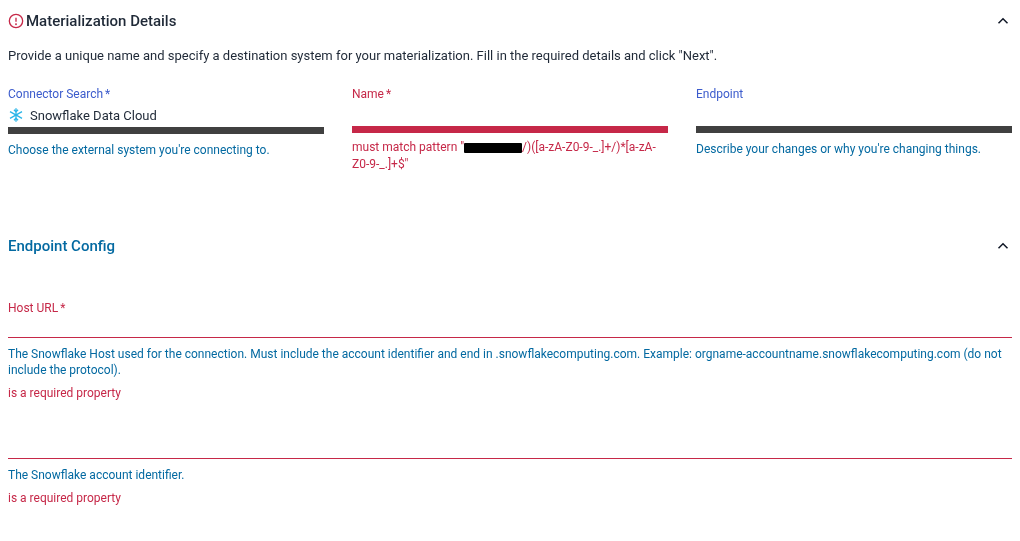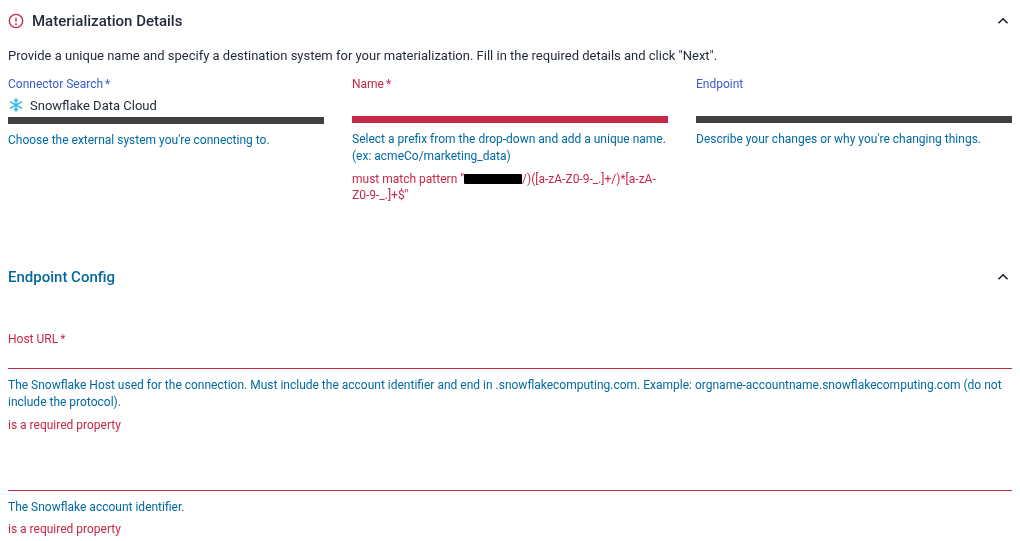--- a/index.html
+++ b/index.html
@@ -13,42 +13,42 @@
   }
   .section-header {
     display: flex;
     align-items: center;
     justify-content: space-between;
     padding: 4px 0 10px 0;
   }
   .section-title-wrap {
     display: flex;
     align-items: center;
-    gap: 8px;
+    gap: 2px;
   }
   .section-title {
     font-size: 15px;
     font-weight: 500;
     color: #1f2937;
   }
   .warn-icon {
     width: 16px; height: 16px;
     display: inline-flex;
     align-items: center;
     justify-content: center;
   }
   .chevron {
     width: 18px; height: 18px;
     color: #111827;
     cursor: pointer;
   }
   .section-desc {
     font-size: 13px;
     color: #1f2937;
-    margin: 8px 0 14px 0;
+    margin: 8px 0 24px 0;
   }
   .row {
     display: flex;
     gap: 28px;
     align-items: flex-start;
   }
   .col { flex: 1; min-width: 0; }
   .field-label {
     font-size: 12px;
     margin-bottom: 2px;
@@ -169,21 +169,20 @@
     <div class="help-text">Choose the external system you're connecting to.</div>
   </div>
 
   <div class="col">
     <label class="field-label red">
       <span>Name</span><span class="req">*</span>
     </label>
     <div class="input-line red-line">
       <input type="text" style="">
     </div>
-    <div class="help-text">Select a prefix from the drop-down and add a unique name. (ex: acmeCo/marketing_data)</div>
     <div class="error-text">
       <span>must match pattern "</span><span class="redacted"></span><span>/)([a-zA-Z0-9-_.]+/)*[a-zA-Z0-9-_.]+$"</span>
     </div>
   </div>
 
   <div class="col">
     <label class="field-label normal">Endpoint</label>
     <div class="input-line">
       <input type="text" style="">
     </div>

